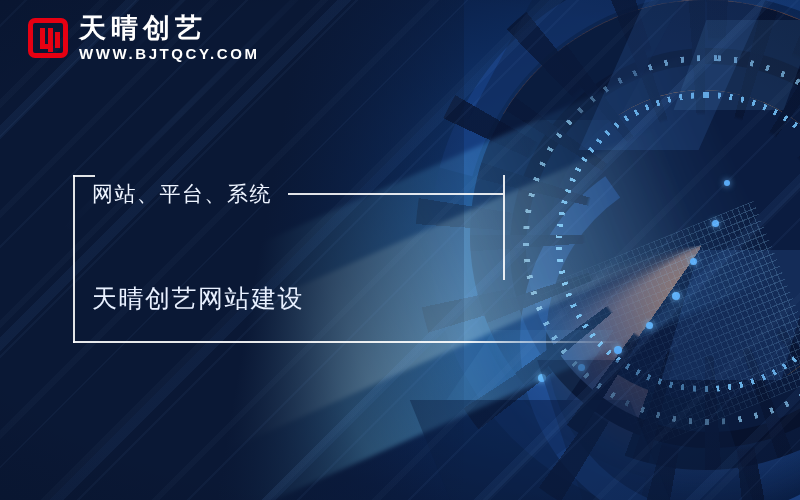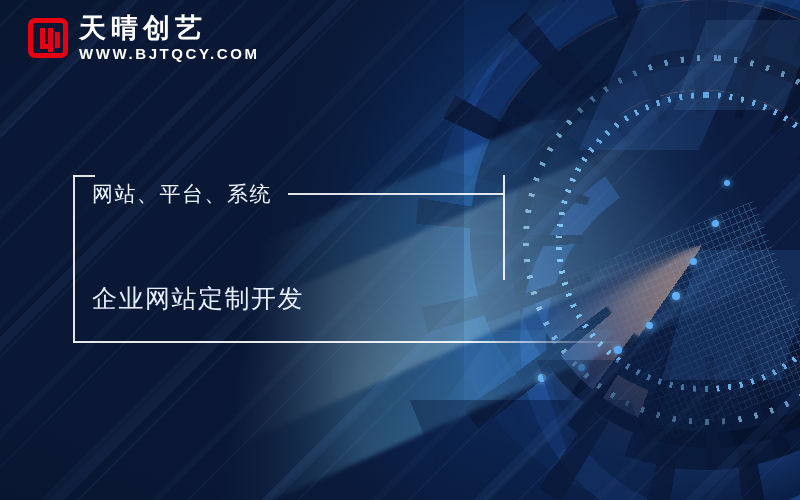--- a/index.html
+++ b/index.html
@@ -295,16 +295,16 @@
     <div class="fr fr-left"></div>
     <div class="fr fr-top-stub"></div>
     <div class="fr fr-right"></div>
     <div class="fr fr-bottom"></div>
 
     <div class="kicker">
       <span class="kicker-text">网站、平台、系统</span>
       <span class="kicker-rule"></span>
     </div>
 
-    <div class="subline">企业网站定制开发</div>
+    <div class="subline">天晴创艺网站建设</div>
   </div>
 
 </div>
 
 </body></html>

